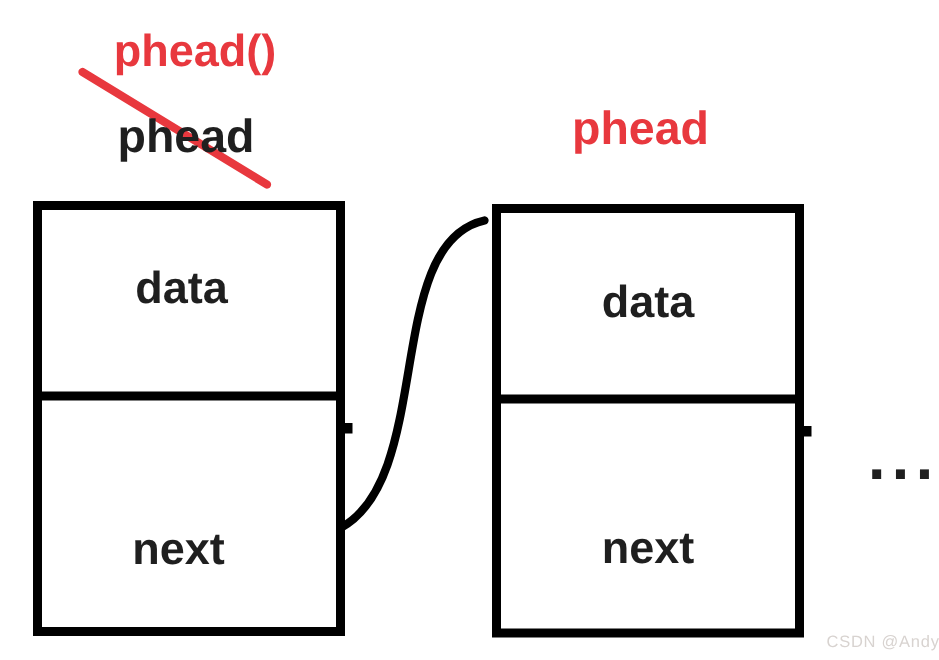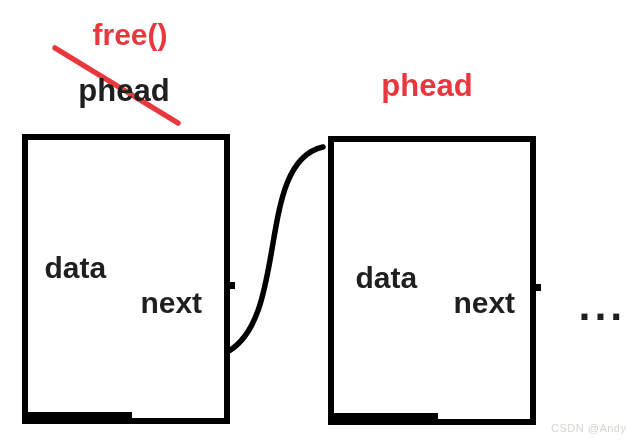--- a/index.html
+++ b/index.html
@@ -48,21 +48,21 @@
     top: 68px;
     width: 140px;
     font-size: 31px;
     color: var(--color-red, #e8383e);
   }
   .node {
     position: absolute;
     width: 196px;
     border: 6px solid var(--color-ink, #000);
     display: flex;
-    flex-direction: row;
+    flex-direction: column;
     background: #ffffff;
   }
   .node-1 { left: 22px; top: 134px; height: 278px; }
   .node-2 { left: 328px; top: 136px; height: 277px; }
   .cell {
     display: flex;
     align-items: center;
     justify-content: center;
     font-weight: bold;
     font-size: 30px;
@@ -115,21 +115,21 @@
     </div>
   </div>
 
   <svg class="overlay" viewBox="0 0 626 440" xmlns="http://www.w3.org/2000/svg">
     <line x1="55" y1="48" x2="178" y2="123" style="stroke: var(--color-red, #e8383e);" stroke-width="5.5" stroke-linecap="round"></line>
     <path d="M 227 352 C 290 318, 255 162, 323 147" fill="none" style="stroke: var(--color-ink, #000);" stroke-width="5.5" stroke-linecap="round"></path>
     <rect x="227" y="282" width="8" height="7" style="fill: var(--color-ink, #000);"></rect>
     <rect x="532" y="284" width="9" height="7" style="fill: var(--color-ink, #000);"></rect>
   </svg>
 
-  <div class="label free-label">free()</div>
+  <div class="label free-label">phead()</div>
   <div class="label phead-old-label">phead</div>
   <div class="label phead-new-label">phead</div>
 
   <div class="ellipsis-label">...</div>
 
   <div class="watermark">CSDN @Andy</div>
 
 </div>
 
 </body></html>

